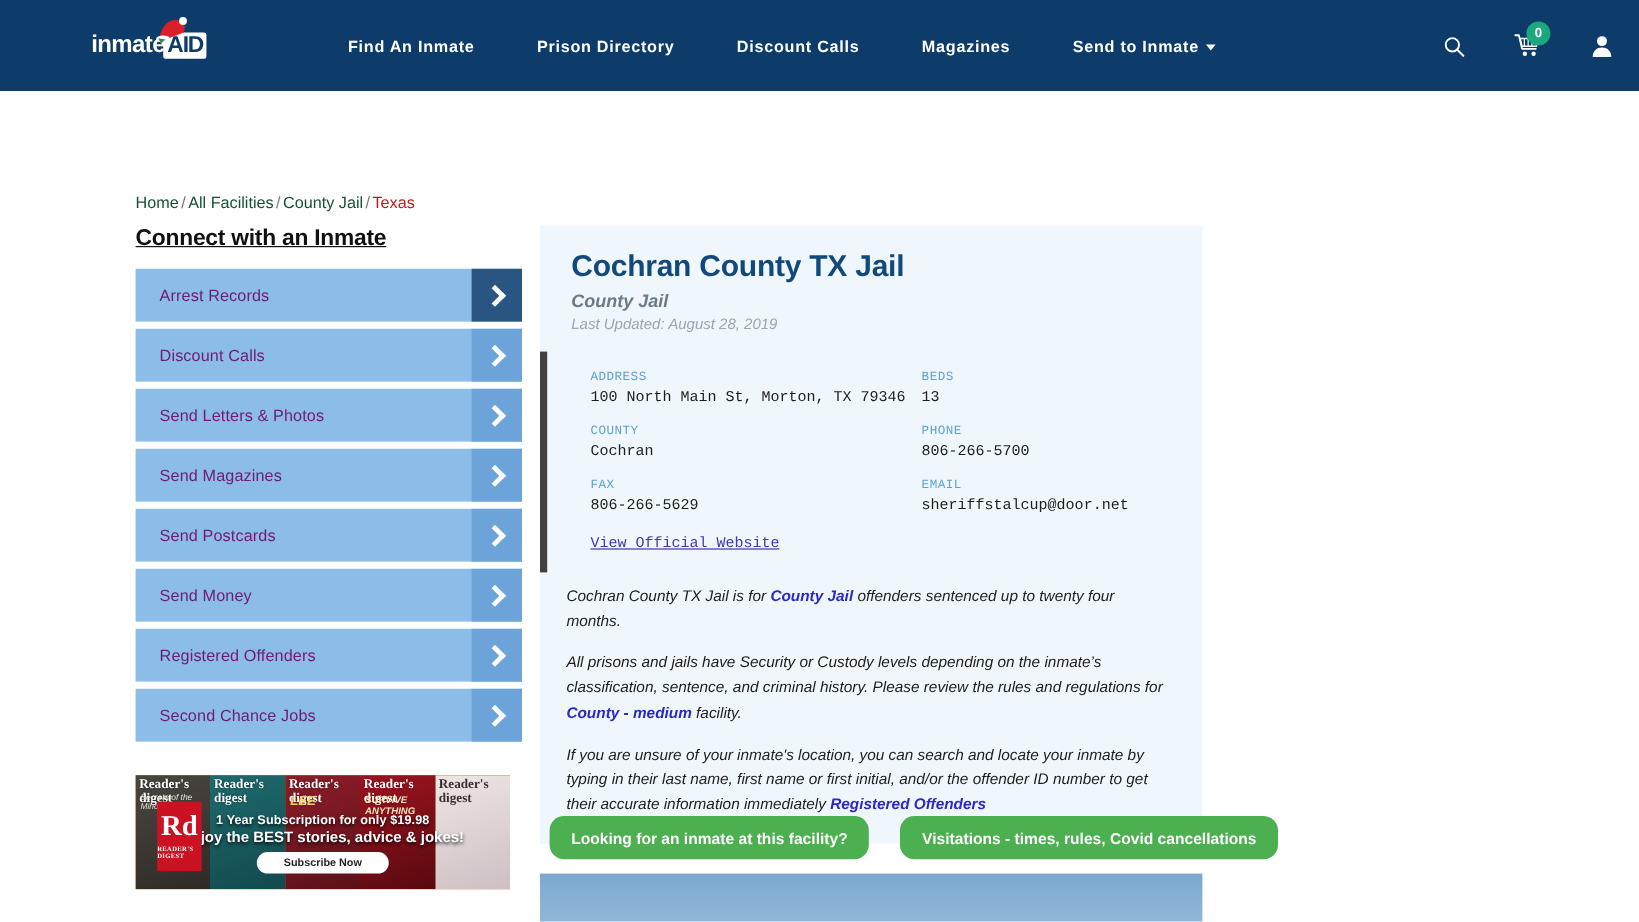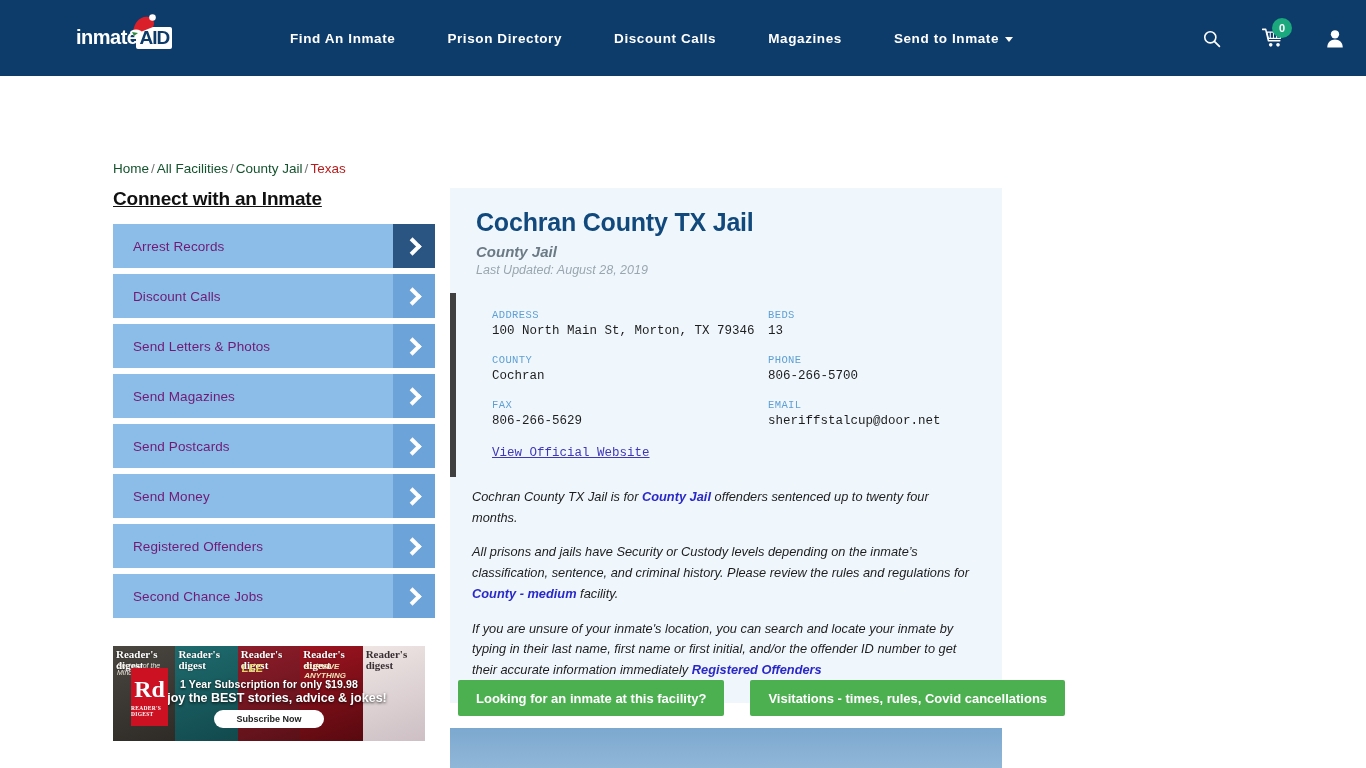--- a/index.html
+++ b/index.html
@@ -322,21 +322,21 @@
     left: 458px; top: 604px;
     display: flex;
     gap: 26px;
   }
   .cta-btn {
     background: #4caf50;
     color: #ffffff;
     font-size: 13px;
     font-weight: bold;
     border: none;
-    border-radius: 2px;
+    border-radius: 12px;
     padding: 0 18px;
     height: 36px;
     display: flex;
     align-items: center;
     cursor: pointer;
     white-space: nowrap;
   }
 
   
   .photo {

